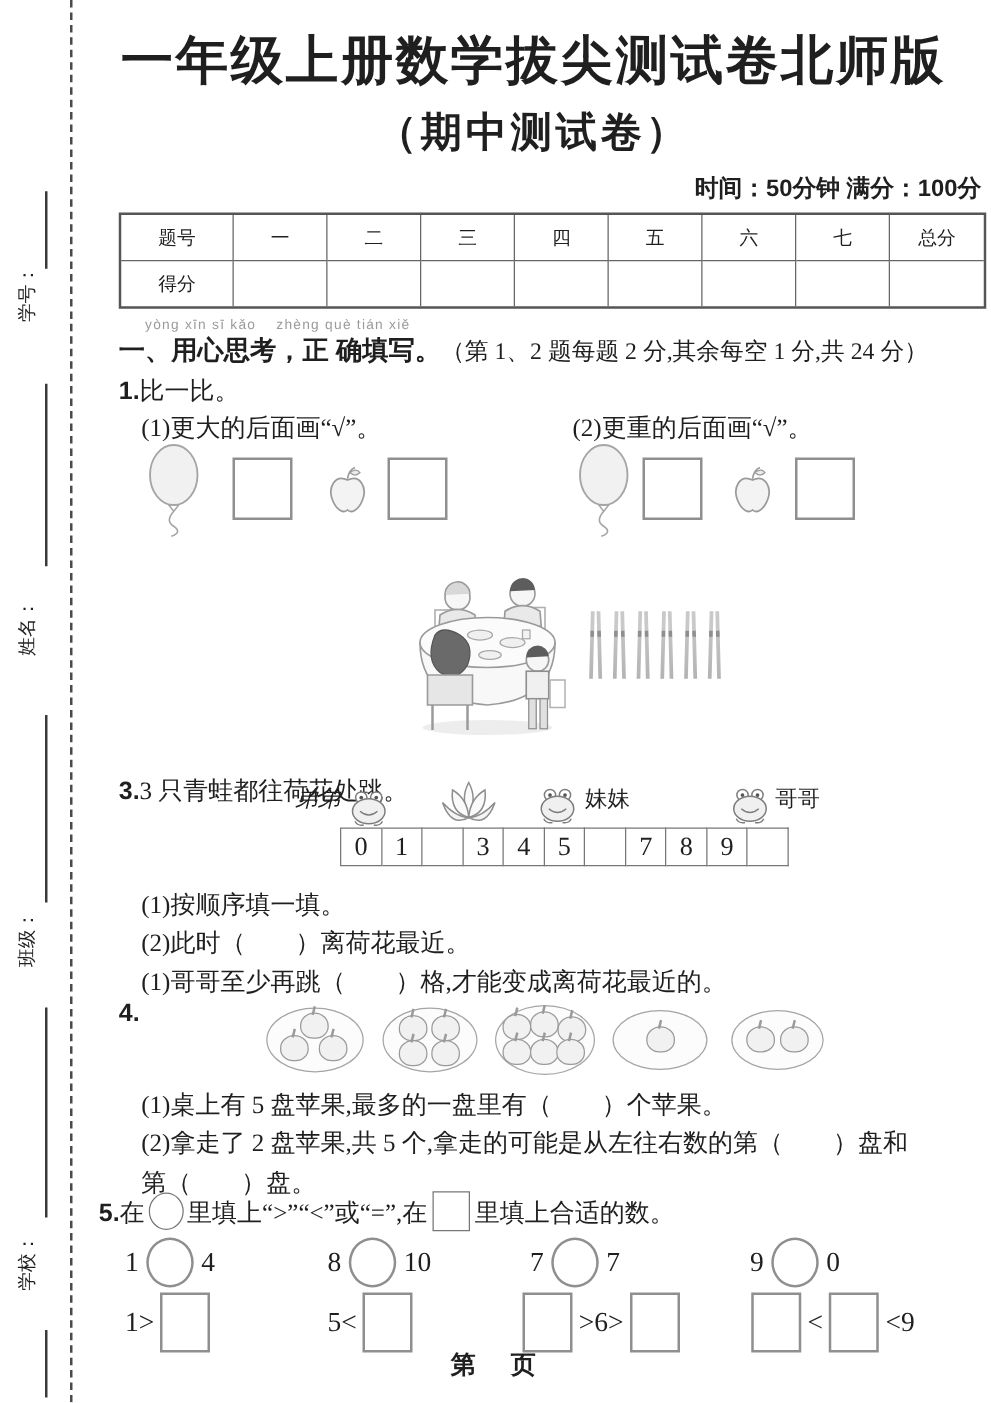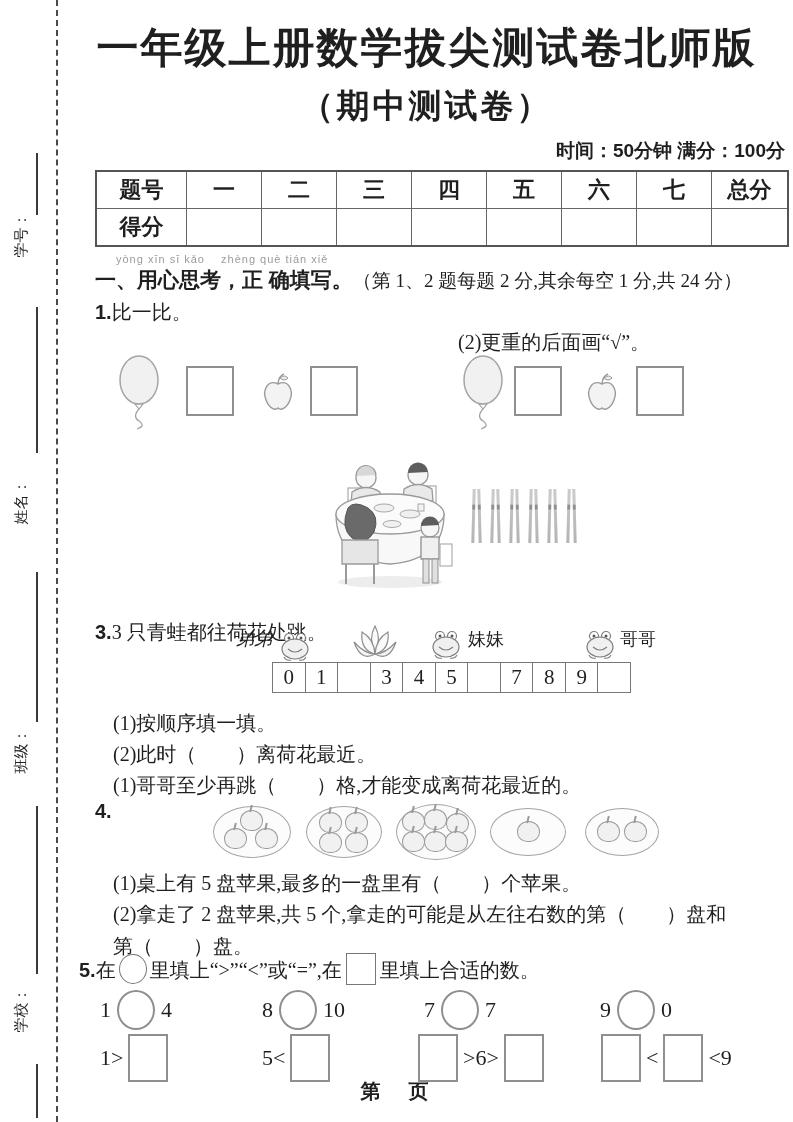--- a/index.html
+++ b/index.html
@@ -17,21 +17,21 @@
 
   
   .title{left:60px;right:0;top:20px;text-align:center;font-size:42px;font-weight:bold;
          letter-spacing:2px;}
   .subtitle{left:60px;right:0;top:84px;text-align:center;font-size:33px;font-weight:bold;
             letter-spacing:3px;}
   .info{right:8px;top:138px;font-size:19px;font-weight:600;}
 
   
   .score{left:95px;top:170px;width:690px;display:grid;grid-template-columns:90px repeat(8,1fr);
-         border:2px solid #555;font-size:22px;font-weight:700;}
+         border:2px solid #555;font-size:15px;font-weight:400;}
   .score .c{height:36px;border-right:1.5px solid #666;border-bottom:1.5px solid #666;
             display:flex;align-items:center;justify-content:center;}
   .score .c:nth-child(9n){border-right:none;}
   .score .c.last-row{border-bottom:none;}
 
   
   .pinyin{left:116px;top:252px;font-size:11px;color:#9b9b9b;letter-spacing:1px;
           font-family:"Liberation Sans",sans-serif;}
   .sec1{left:95px;top:266px;white-space:nowrap;}
   .hbold{font-family:"Liberation Sans",sans-serif;font-weight:bold;font-size:21px;text-align:right;}
@@ -119,20 +119,21 @@
   </div>
 
   <div class="abs pinyin">yòng xīn  sī  kǎo　 zhèng què tián xiě</div>
   <div class="abs sec1">
     <span class="hbold">一、用心思考，正 确填写。</span><span class="hparen serif">（第 1、2 题每题 2 分,其余每空 1 分,共 24 分）</span>
   </div>
 
   <div class="abs qline" style="left:95px;top:299px;">
     <span class="qnum">1.</span><span>比一比。</span>
   </div>
+  <div class="abs qline" style="left:113px;top:329px;">(1)更大的后面画“√”。</div>
   <div class="abs qline" style="left:458px;top:329px;">(2)更重的后面画“√”。</div>
 
   <div class="abs" style="left:118px;top:354px;">
     <svg width="44" height="76" viewBox="0 0 44 76">
       <ellipse cx="21" cy="26" rx="19" ry="24" fill="#f1f1f1" stroke="#a5a5a5" stroke-width="1.5"></ellipse>
       <path d="M17 50 h8 l-4 5 z" fill="none" stroke="#a5a5a5" stroke-width="1.2"></path>
       <path d="M21 55 q-7 8 0 12 q7 5 -2 8" fill="none" stroke="#a5a5a5" stroke-width="1.3"></path>
     </svg>
   </div>
   <div class="abs ansbox" style="left:186px;top:366px;"></div>

